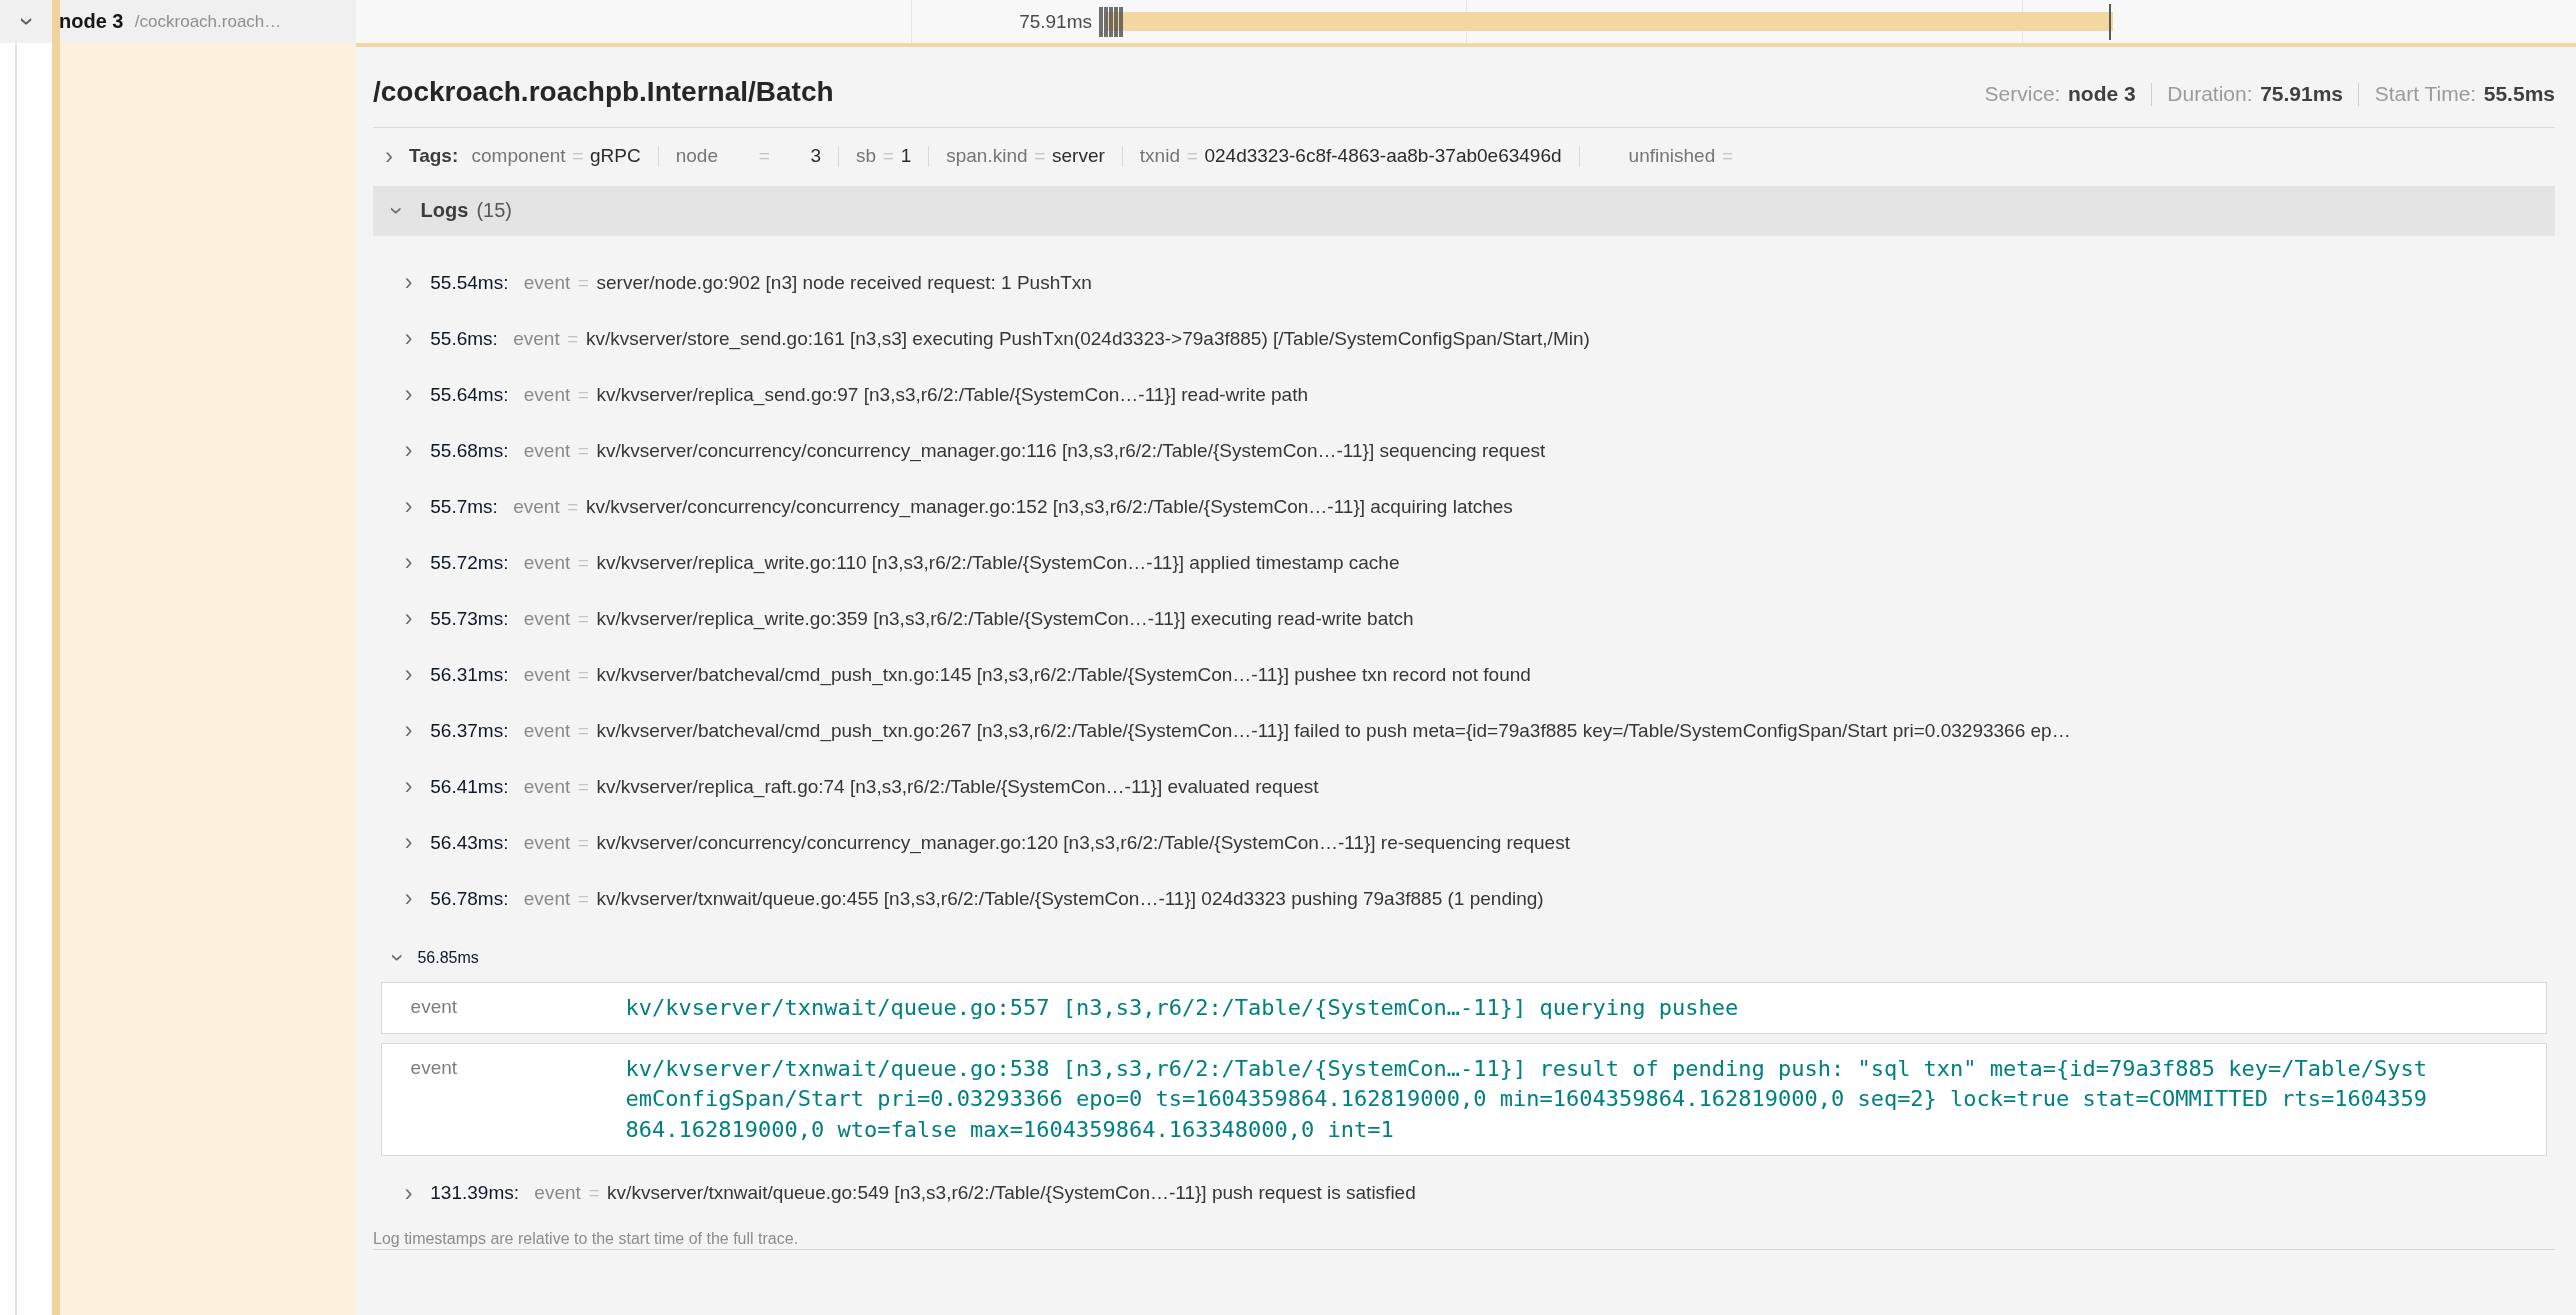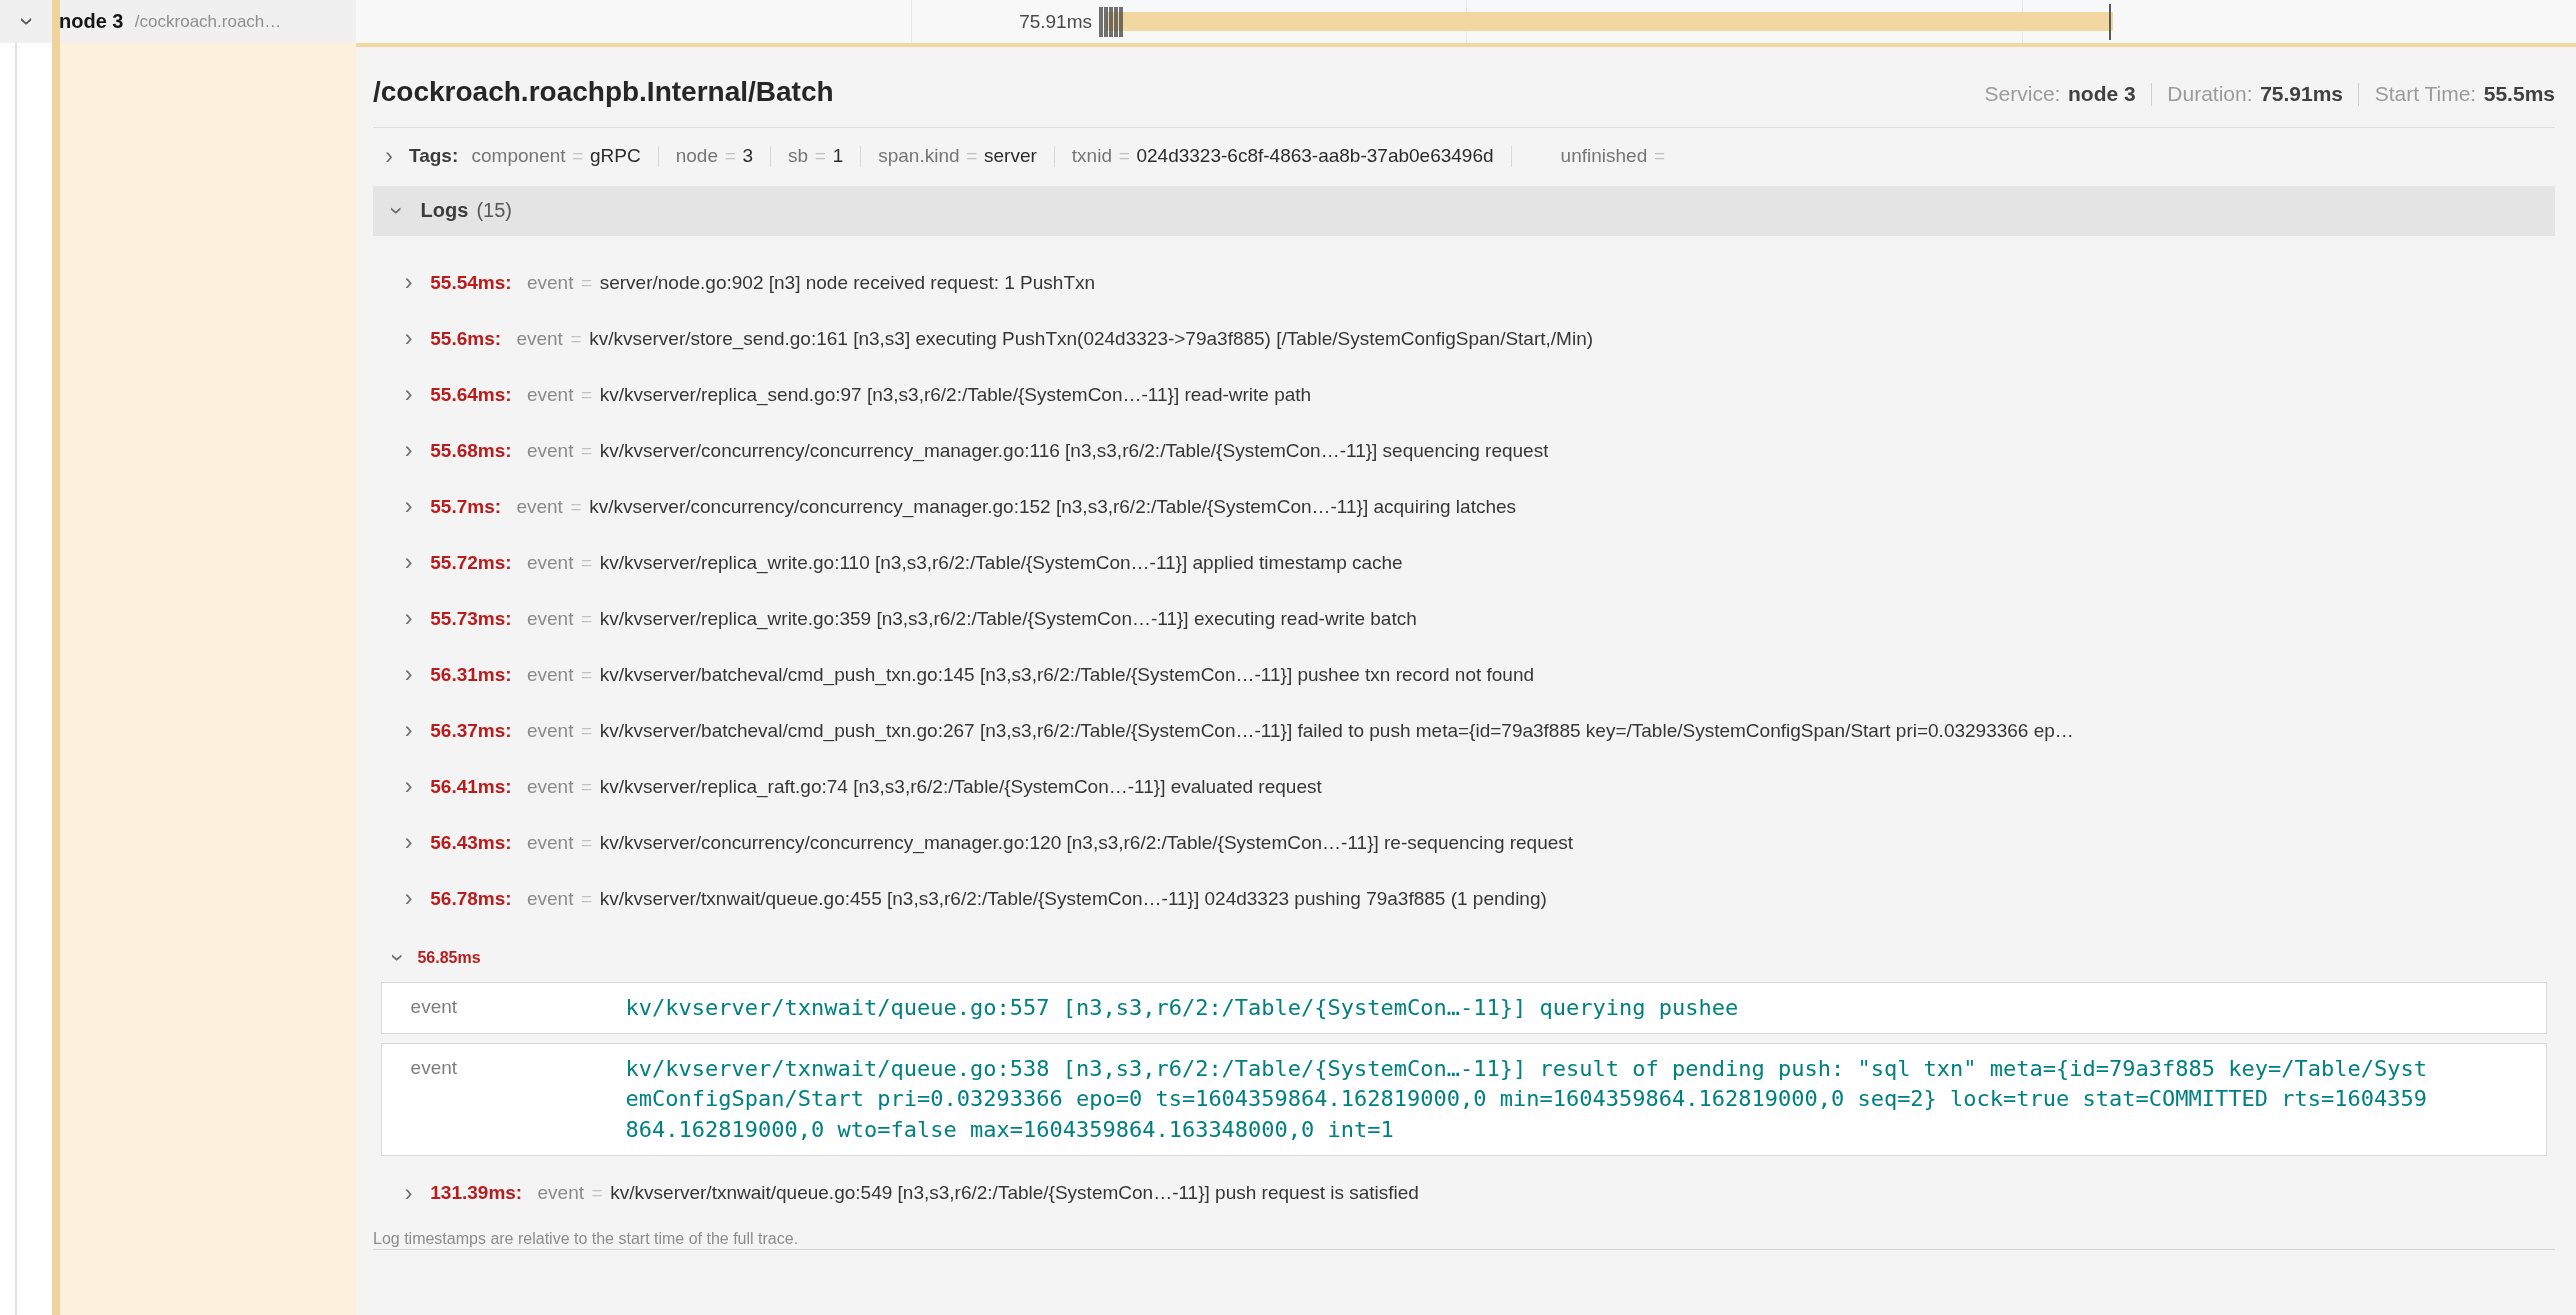--- a/index.html
+++ b/index.html
@@ -60,21 +60,21 @@
 
   
   .logs-header { margin-top:5.7px; height:50px; background:var(--header-band,#e4e4e4);
                  display:flex; align-items:center; padding-left:15.3px; }
   .logs-title { font-weight:bold; font-size:20px; color:#3c3c3c; margin-left:15.3px; }
   .logs-count { font-size:20px; color:#585858; margin-left:8px; }
 
   .log-list { padding-top:19px; }
   .log-row { height:56px; display:flex; align-items:center; padding-left:27px;
              font-size:19px; white-space:nowrap; overflow:hidden; }
-  .log-time { font-weight:bold; color:#b91c1c; margin-left:13.3px; }
+  .log-time { font-weight:normal; color:#0f172a; margin-left:13.3px; }
   .log-field { color:#8a8a8a; margin-left:15.3px; }
   .log-eq { color:#c2c2c2; margin:0 7.6px; }
   .log-msg { color:#363636; overflow:hidden; }
 
   .log-exp-header { height:46px; display:flex; align-items:center; padding-left:16px;
                     margin-top:7.6px; }
   .log-exp-header .log-time { margin-left:11.4px; }
   .log-event-box { background:#fff; border:1px solid #d9d9d9; margin:1.9px 7.6px 9.5px 7.6px;
                    display:flex; padding:9.5px 19px 9.5px 29px; }
   .log-exp-header + .log-event-box { margin-top:1.9px; }
@@ -150,21 +150,21 @@
     <div class="tags-row">
       <span class="chev small"></span>
       <span class="tags-label">Tags:</span>
       <span id="tags-list" style="display:flex;align-items:center;">
   <span class="tag-item" style="display:inline-flex;align-items:center;">
     <span class="tag-key">component</span>
     <span class="tag-eq">=</span>
     <span class="tag-val">gRPC</span>
   </span>
 <span class="vdiv tagdiv"></span>
-  <span class="tag-item" style="display:inline-flex;align-items:center;">
+  <span class="tag-item" style="display:inline-flex;align-items:center;gap:34px;">
     <span class="tag-key">node</span>
     <span class="tag-eq">=</span>
     <span class="tag-val">3</span>
   </span>
 <span class="vdiv tagdiv"></span>
   <span class="tag-item" style="display:inline-flex;align-items:center;">
     <span class="tag-key">sb</span>
     <span class="tag-eq">=</span>
     <span class="tag-val">1</span>
   </span>

